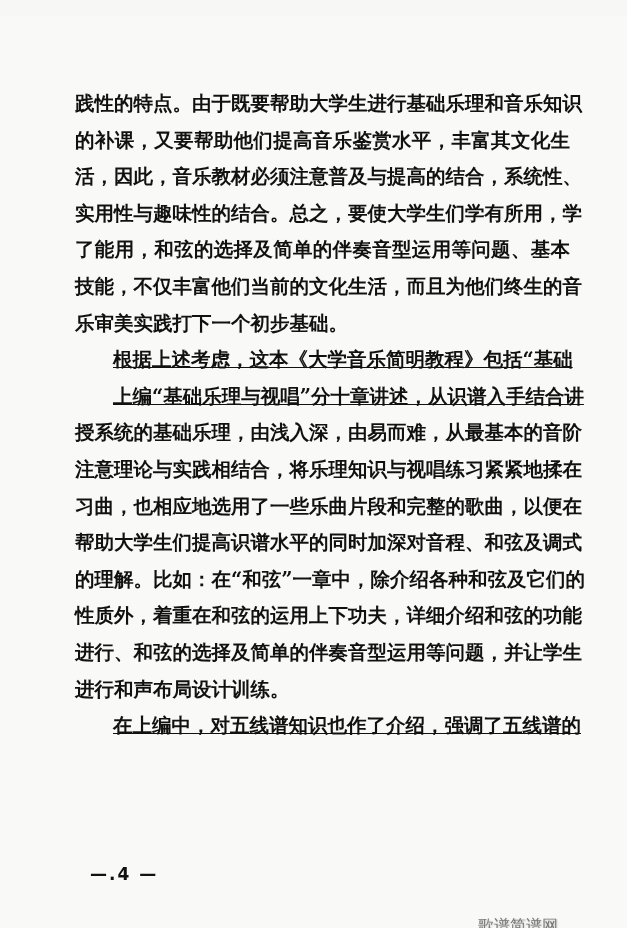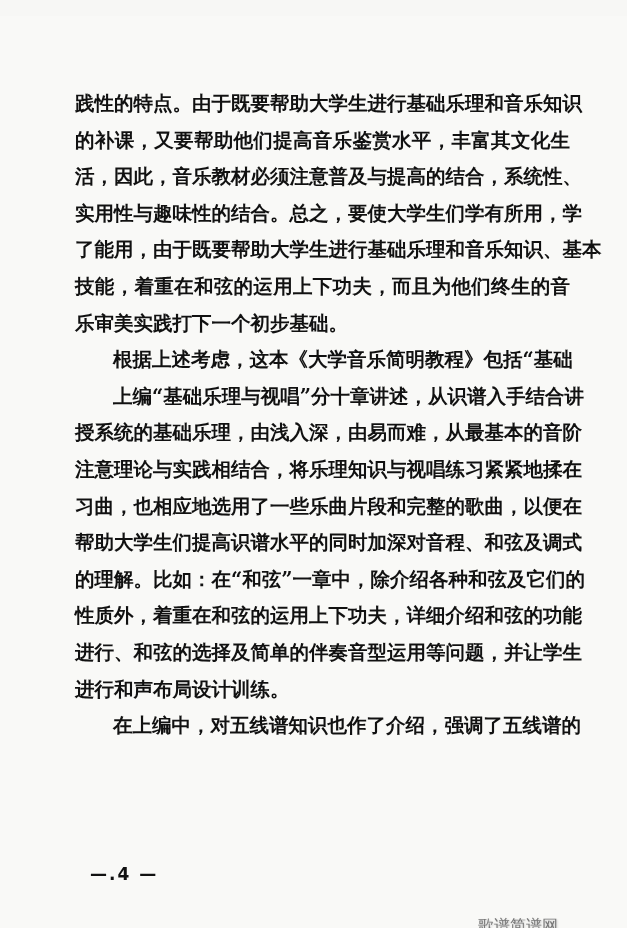--- a/index.html
+++ b/index.html
@@ -7,42 +7,42 @@
     width: 627px; height: 928px; background: #f7f7f5; position: relative; overflow: hidden;
     font-family: "DejaVu Serif", "Liberation Serif", serif;
   }
   .page { position: absolute; left: 0; top: 16px; width: 627px; height: 928px; background: #f9f9f7; }
   .text {
     position: absolute; left: 75px; top: 70px; width: 495px;
     font-size: 19.5px; line-height: 36.6px; color: #111; font-weight: bold;
   }
   .line { display: block; white-space: nowrap; text-align: justify; text-align-last: justify; height: 36.6px; }
   .line.last { text-align-last: left; }
-  .line.indent { padding-left: 38px; }
+  .line.indent { padding-left: 38px; text-decoration: underline; }
   .folio {
     position: absolute; left: 90px; top: 848px; font-size: 17px; font-weight: bold; color: #111;
     font-family: "DejaVu Sans", sans-serif; letter-spacing: 2px;
   }
   .watermark {
     position: absolute; left: 478px; top: 900px; font-size: 16px; color: #777;
     font-family: "DejaVu Sans", sans-serif; text-shadow: 1px 1px 2px #ccc;
   }
   .watermark .site { color: #e0621c; }
 </style>
 </head>
 <body>
 
 <div class="page">
   <div class="text" id="body-text">
       <span class="line">践性的特点。由于既要帮助大学生进行基础乐理和音乐知识</span>
       <span class="line">的补课，又要帮助他们提高音乐鉴赏水平，丰富其文化生</span>
       <span class="line">活，因此，音乐教材必须注意普及与提高的结合，系统性、</span>
       <span class="line">实用性与趣味性的结合。总之，要使大学生们学有所用，学</span>
-      <span class="line">了能用，由于既要帮助大学生进行基础乐理和音乐知识、基本</span>
-      <span class="line">技能，着重在和弦的运用上下功夫，而且为他们终生的音</span>
+      <span class="line">了能用，和弦的选择及简单的伴奏音型运用等问题、基本</span>
+      <span class="line">技能，不仅丰富他们当前的文化生活，而且为他们终生的音</span>
       <span class="line last">乐审美实践打下一个初步基础。</span>
       <span class="line indent">根据上述考虑，这本《大学音乐简明教程》包括“基础</span>
       <span class="line indent">上编“基础乐理与视唱”分十章讲述，从识谱入手结合讲</span>
       <span class="line">授系统的基础乐理，由浅入深，由易而难，从最基本的音阶</span>
       <span class="line">注意理论与实践相结合，将乐理知识与视唱练习紧紧地揉在</span>
       <span class="line">习曲，也相应地选用了一些乐曲片段和完整的歌曲，以便在</span>
       <span class="line">帮助大学生们提高识谱水平的同时加深对音程、和弦及调式</span>
       <span class="line">的理解。比如：在“和弦”一章中，除介绍各种和弦及它们的</span>
       <span class="line">性质外，着重在和弦的运用上下功夫，详细介绍和弦的功能</span>
       <span class="line">进行、和弦的选择及简单的伴奏音型运用等问题，并让学生</span>

